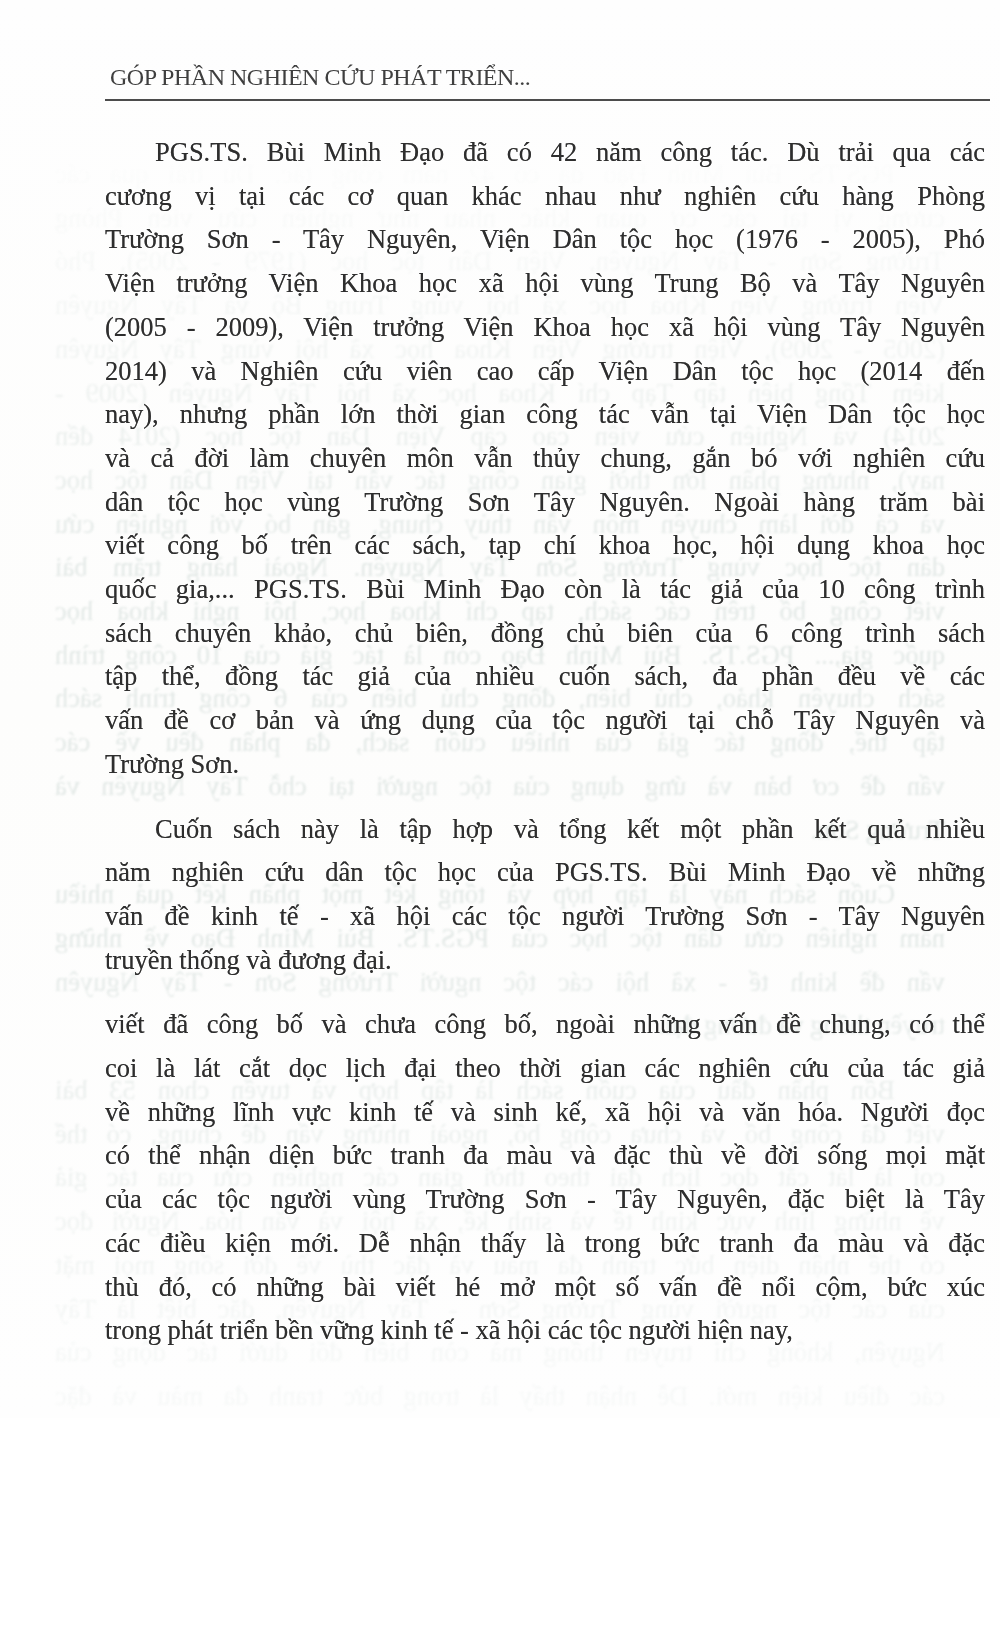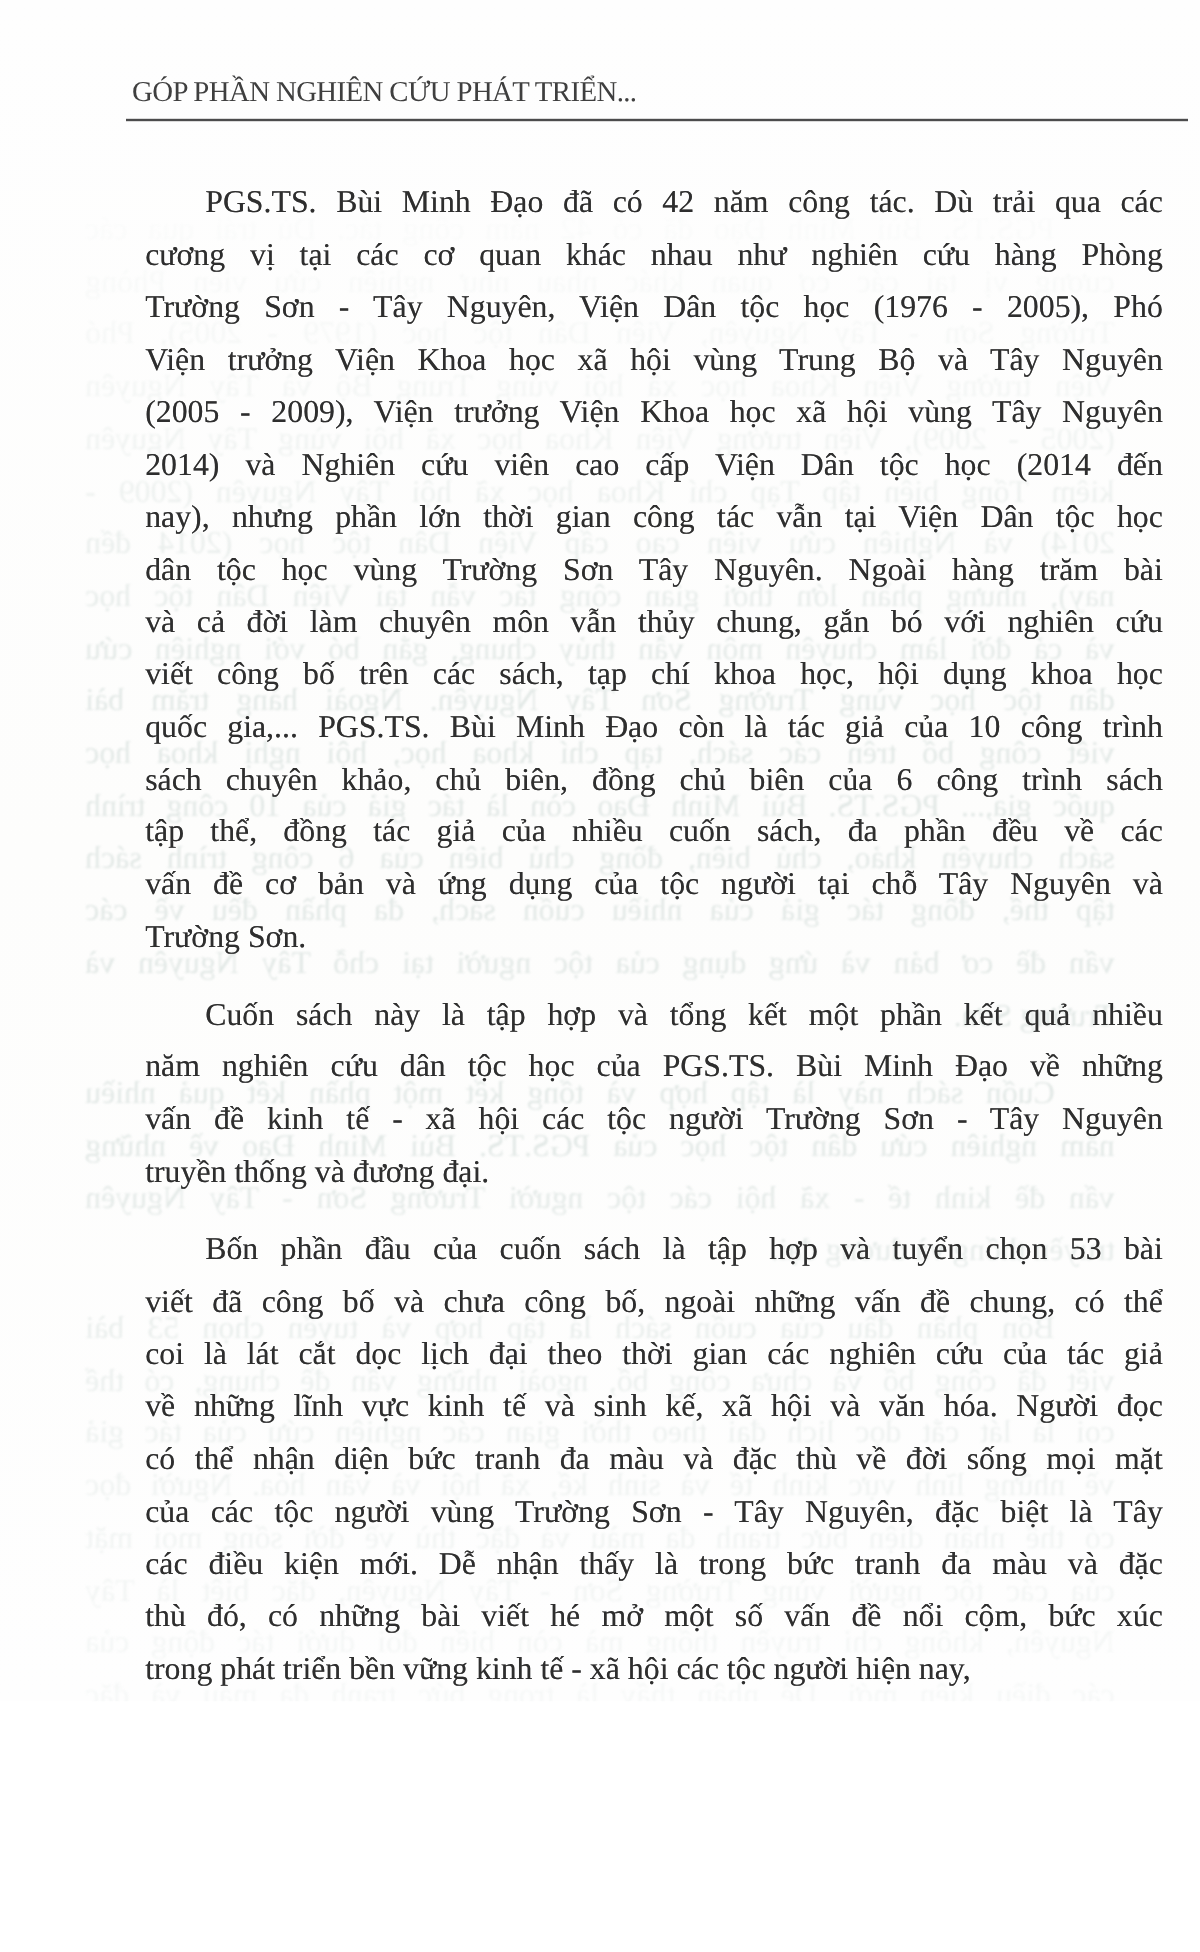--- a/index.html
+++ b/index.html
@@ -63,21 +63,21 @@
   .body-text {
     position: absolute;
     top: 131px;
     left: 105px;
     width: 880px;
     font-size: 26.5px;
     line-height: 43.7px;
     color: #2e2e2e;
     text-shadow: 0 0 0.45px rgba(40,40,40,0.6);
   }
-  .para { margin: 16px; }
+  .para { margin: 0; }
   .para + .para { margin-top: 21px; }
   .line {
     text-align: justify;
     text-align-last: justify;
     text-justify: inter-word;
   }
   .line.first { text-indent: 50px; }
   .line.last { text-align-last: left; }
 
   .page-number {
@@ -139,37 +139,36 @@
 
   <div class="body-text" id="paragraphs">
       <div class="para">
         <div class="line first">PGS.TS. Bùi Minh Đạo đã có 42 năm công tác. Dù trải qua các</div>
         <div class="line">cương vị tại các cơ quan khác nhau như nghiên cứu hàng Phòng</div>
         <div class="line">Trường Sơn - Tây Nguyên, Viện Dân tộc học (1976 - 2005), Phó</div>
         <div class="line">Viện trưởng Viện Khoa học xã hội vùng Trung Bộ và Tây Nguyên</div>
         <div class="line">(2005 - 2009), Viện trưởng Viện Khoa học xã hội vùng Tây Nguyên</div>
         <div class="line">2014) và Nghiên cứu viên cao cấp Viện Dân tộc học (2014 đến</div>
         <div class="line">nay), nhưng phần lớn thời gian công tác vẫn tại Viện Dân tộc học</div>
+        <div class="line">và cả đời làm chuyên môn vẫn thủy chung, gắn bó với nghiên cứu</div>
         <div class="line">dân tộc học vùng Trường Sơn Tây Nguyên. Ngoài hàng trăm bài</div>
-        <div class="line">và cả đời làm chuyên môn vẫn thủy chung, gắn bó với nghiên cứu</div>
         <div class="line">viết công bố trên các sách, tạp chí khoa học, hội dụng khoa học</div>
         <div class="line">quốc gia,... PGS.TS. Bùi Minh Đạo còn là tác giả của 10 công trình</div>
         <div class="line">sách chuyên khảo, chủ biên, đồng chủ biên của 6 công trình sách</div>
         <div class="line">tập thể, đồng tác giả của nhiều cuốn sách, đa phần đều về các</div>
         <div class="line">vấn đề cơ bản và ứng dụng của tộc người tại chỗ Tây Nguyên và</div>
         <div class="line last">Trường Sơn.</div>
       </div>
       <div class="para">
         <div class="line first">Cuốn sách này là tập hợp và tổng kết một phần kết quả nhiều</div>
         <div class="line">năm nghiên cứu dân tộc học của PGS.TS. Bùi Minh Đạo về những</div>
         <div class="line">vấn đề kinh tế - xã hội các tộc người Trường Sơn - Tây Nguyên</div>
         <div class="line last">truyền thống và đương đại.</div>
       </div>
       <div class="para">
-        <div class="line first">Bốn phần đầu của cuốn sách là tập hợp và tuyển chọn 53 bài</div>
         <div class="line">viết đã công bố và chưa công bố, ngoài những vấn đề chung, có thể</div>
         <div class="line">coi là lát cắt dọc lịch đại theo thời gian các nghiên cứu của tác giả</div>
         <div class="line">về những lĩnh vực kinh tế và sinh kế, xã hội và văn hóa. Người đọc</div>
         <div class="line">có thể nhận diện bức tranh đa màu và đặc thù về đời sống mọi mặt</div>
         <div class="line">của các tộc người vùng Trường Sơn - Tây Nguyên, đặc biệt là Tây</div>
         <div class="line">các điều kiện mới. Dễ nhận thấy là trong bức tranh đa màu và đặc</div>
         <div class="line">thù đó, có những bài viết hé mở một số vấn đề nổi cộm, bức xúc</div>
         <div class="line last">trong phát triển bền vững kinh tế - xã hội các tộc người hiện nay,</div>
       </div>
     </div>

